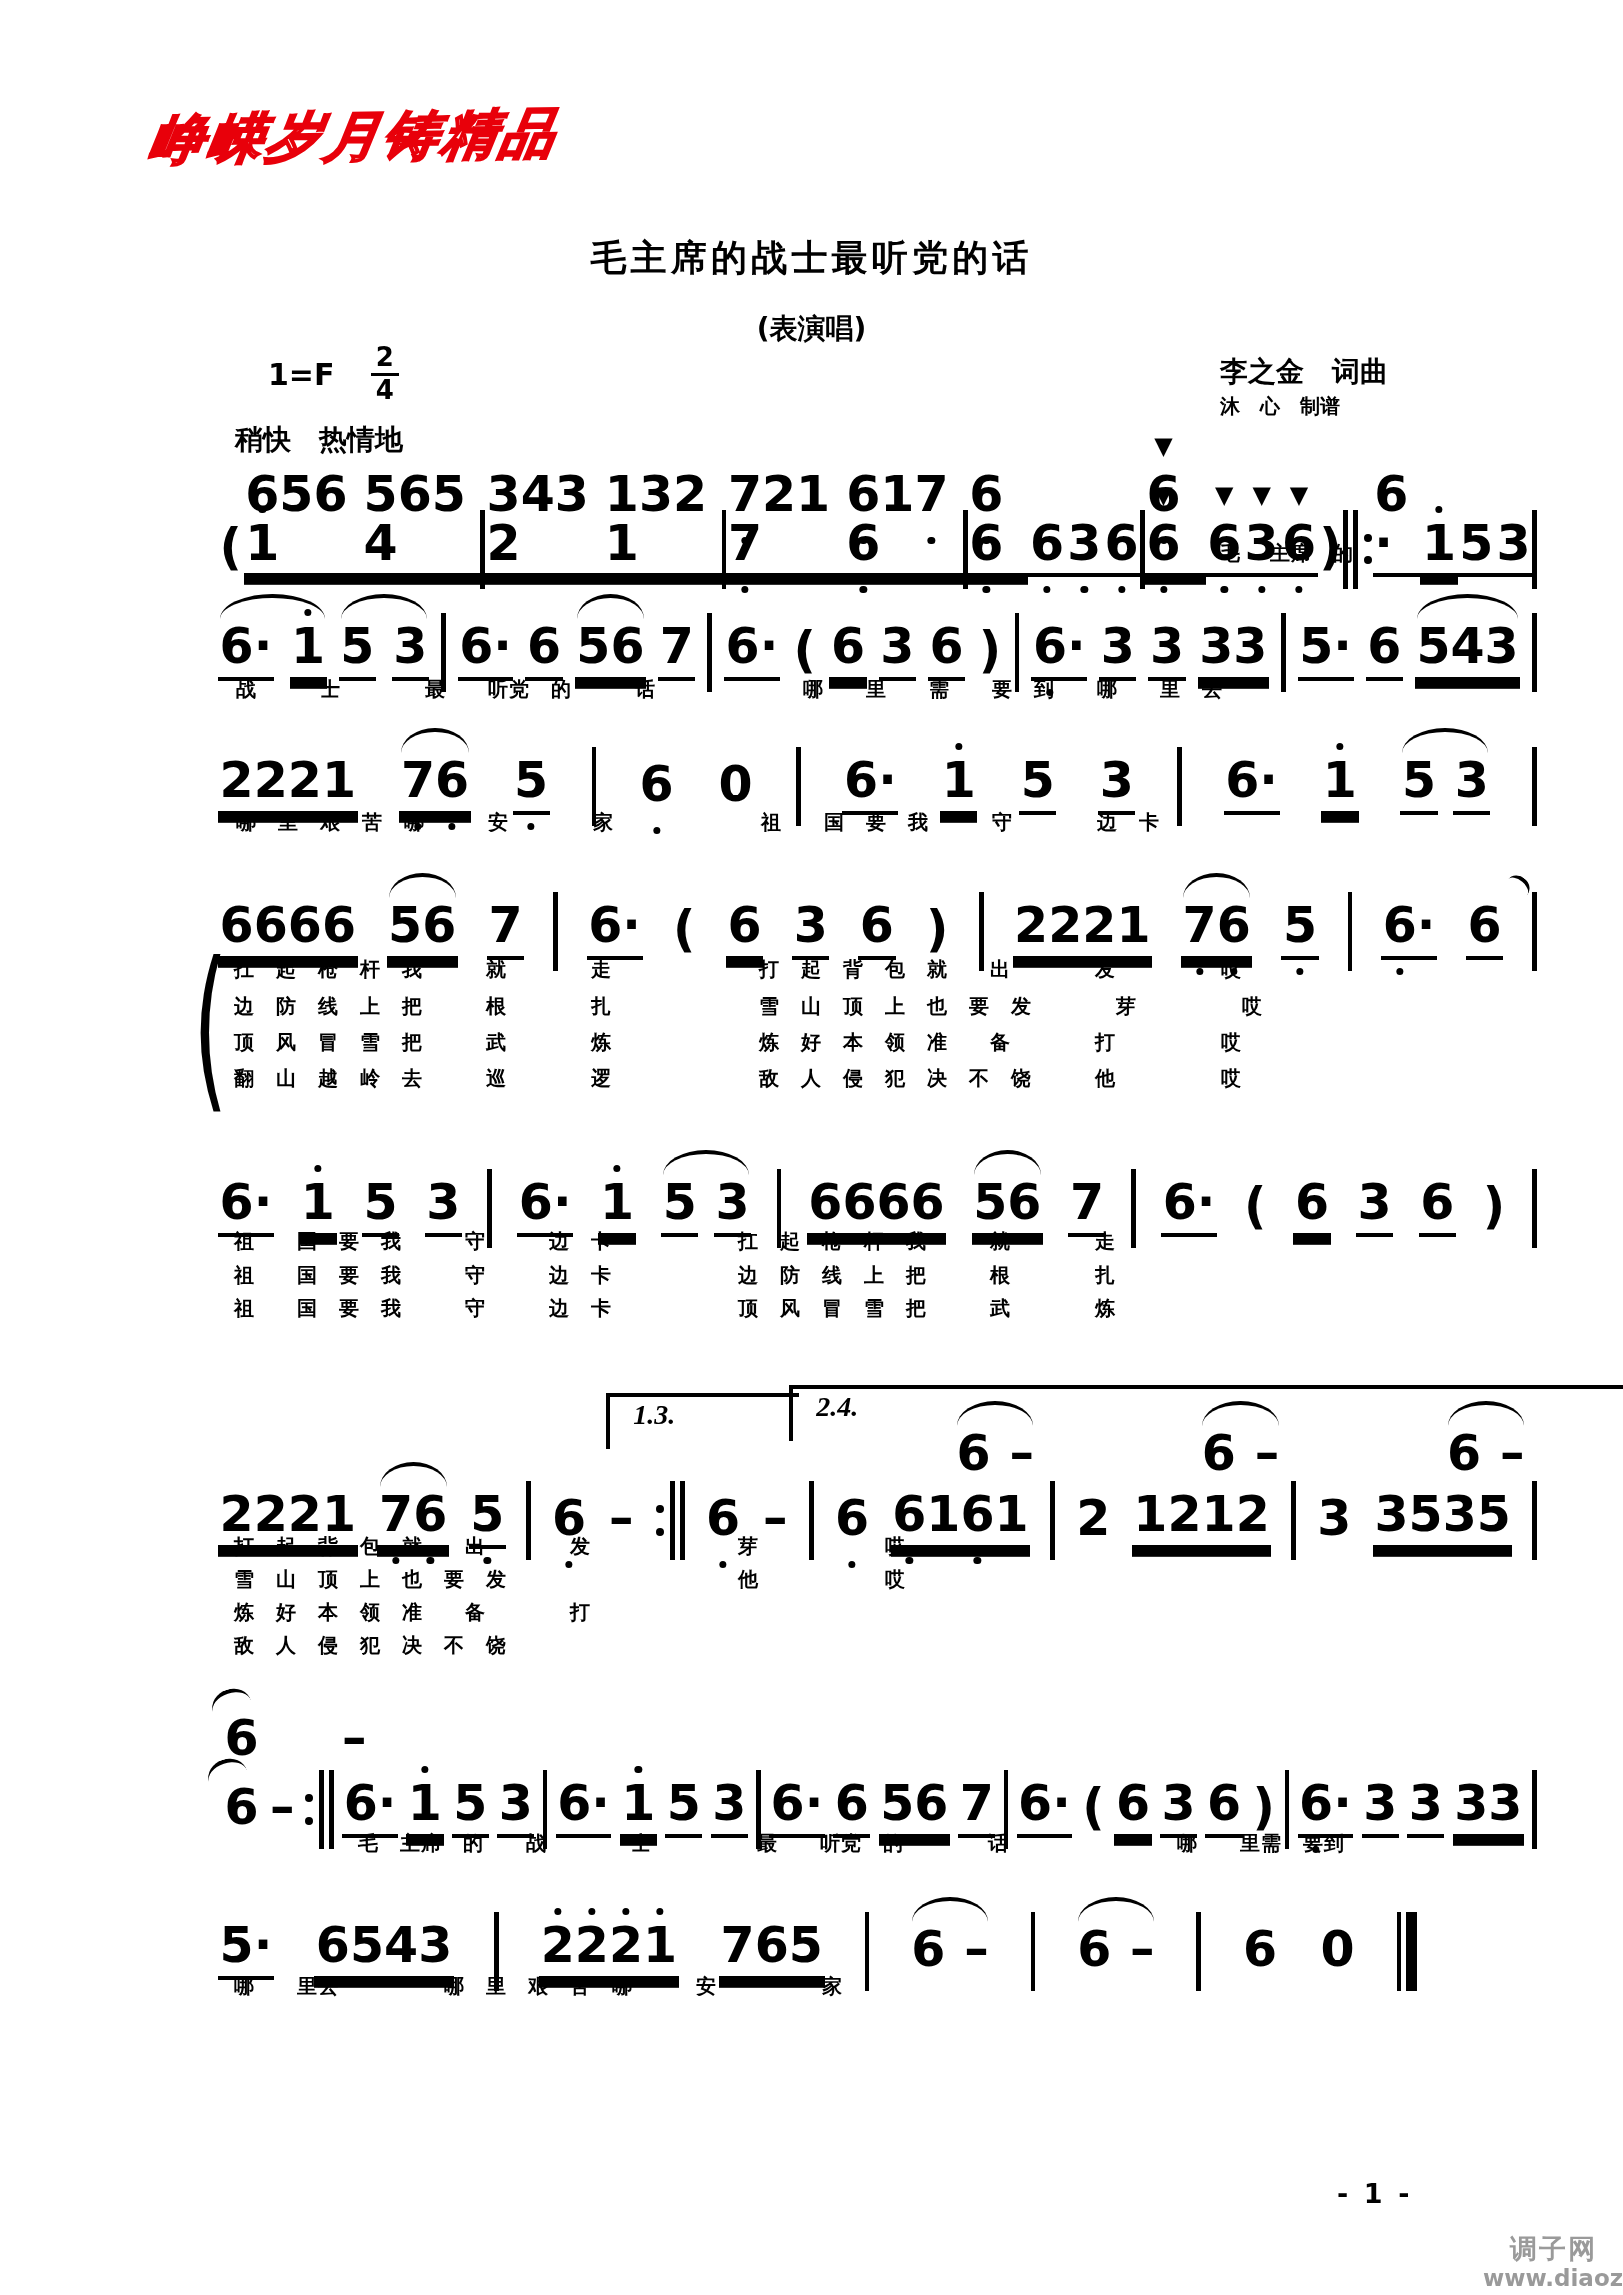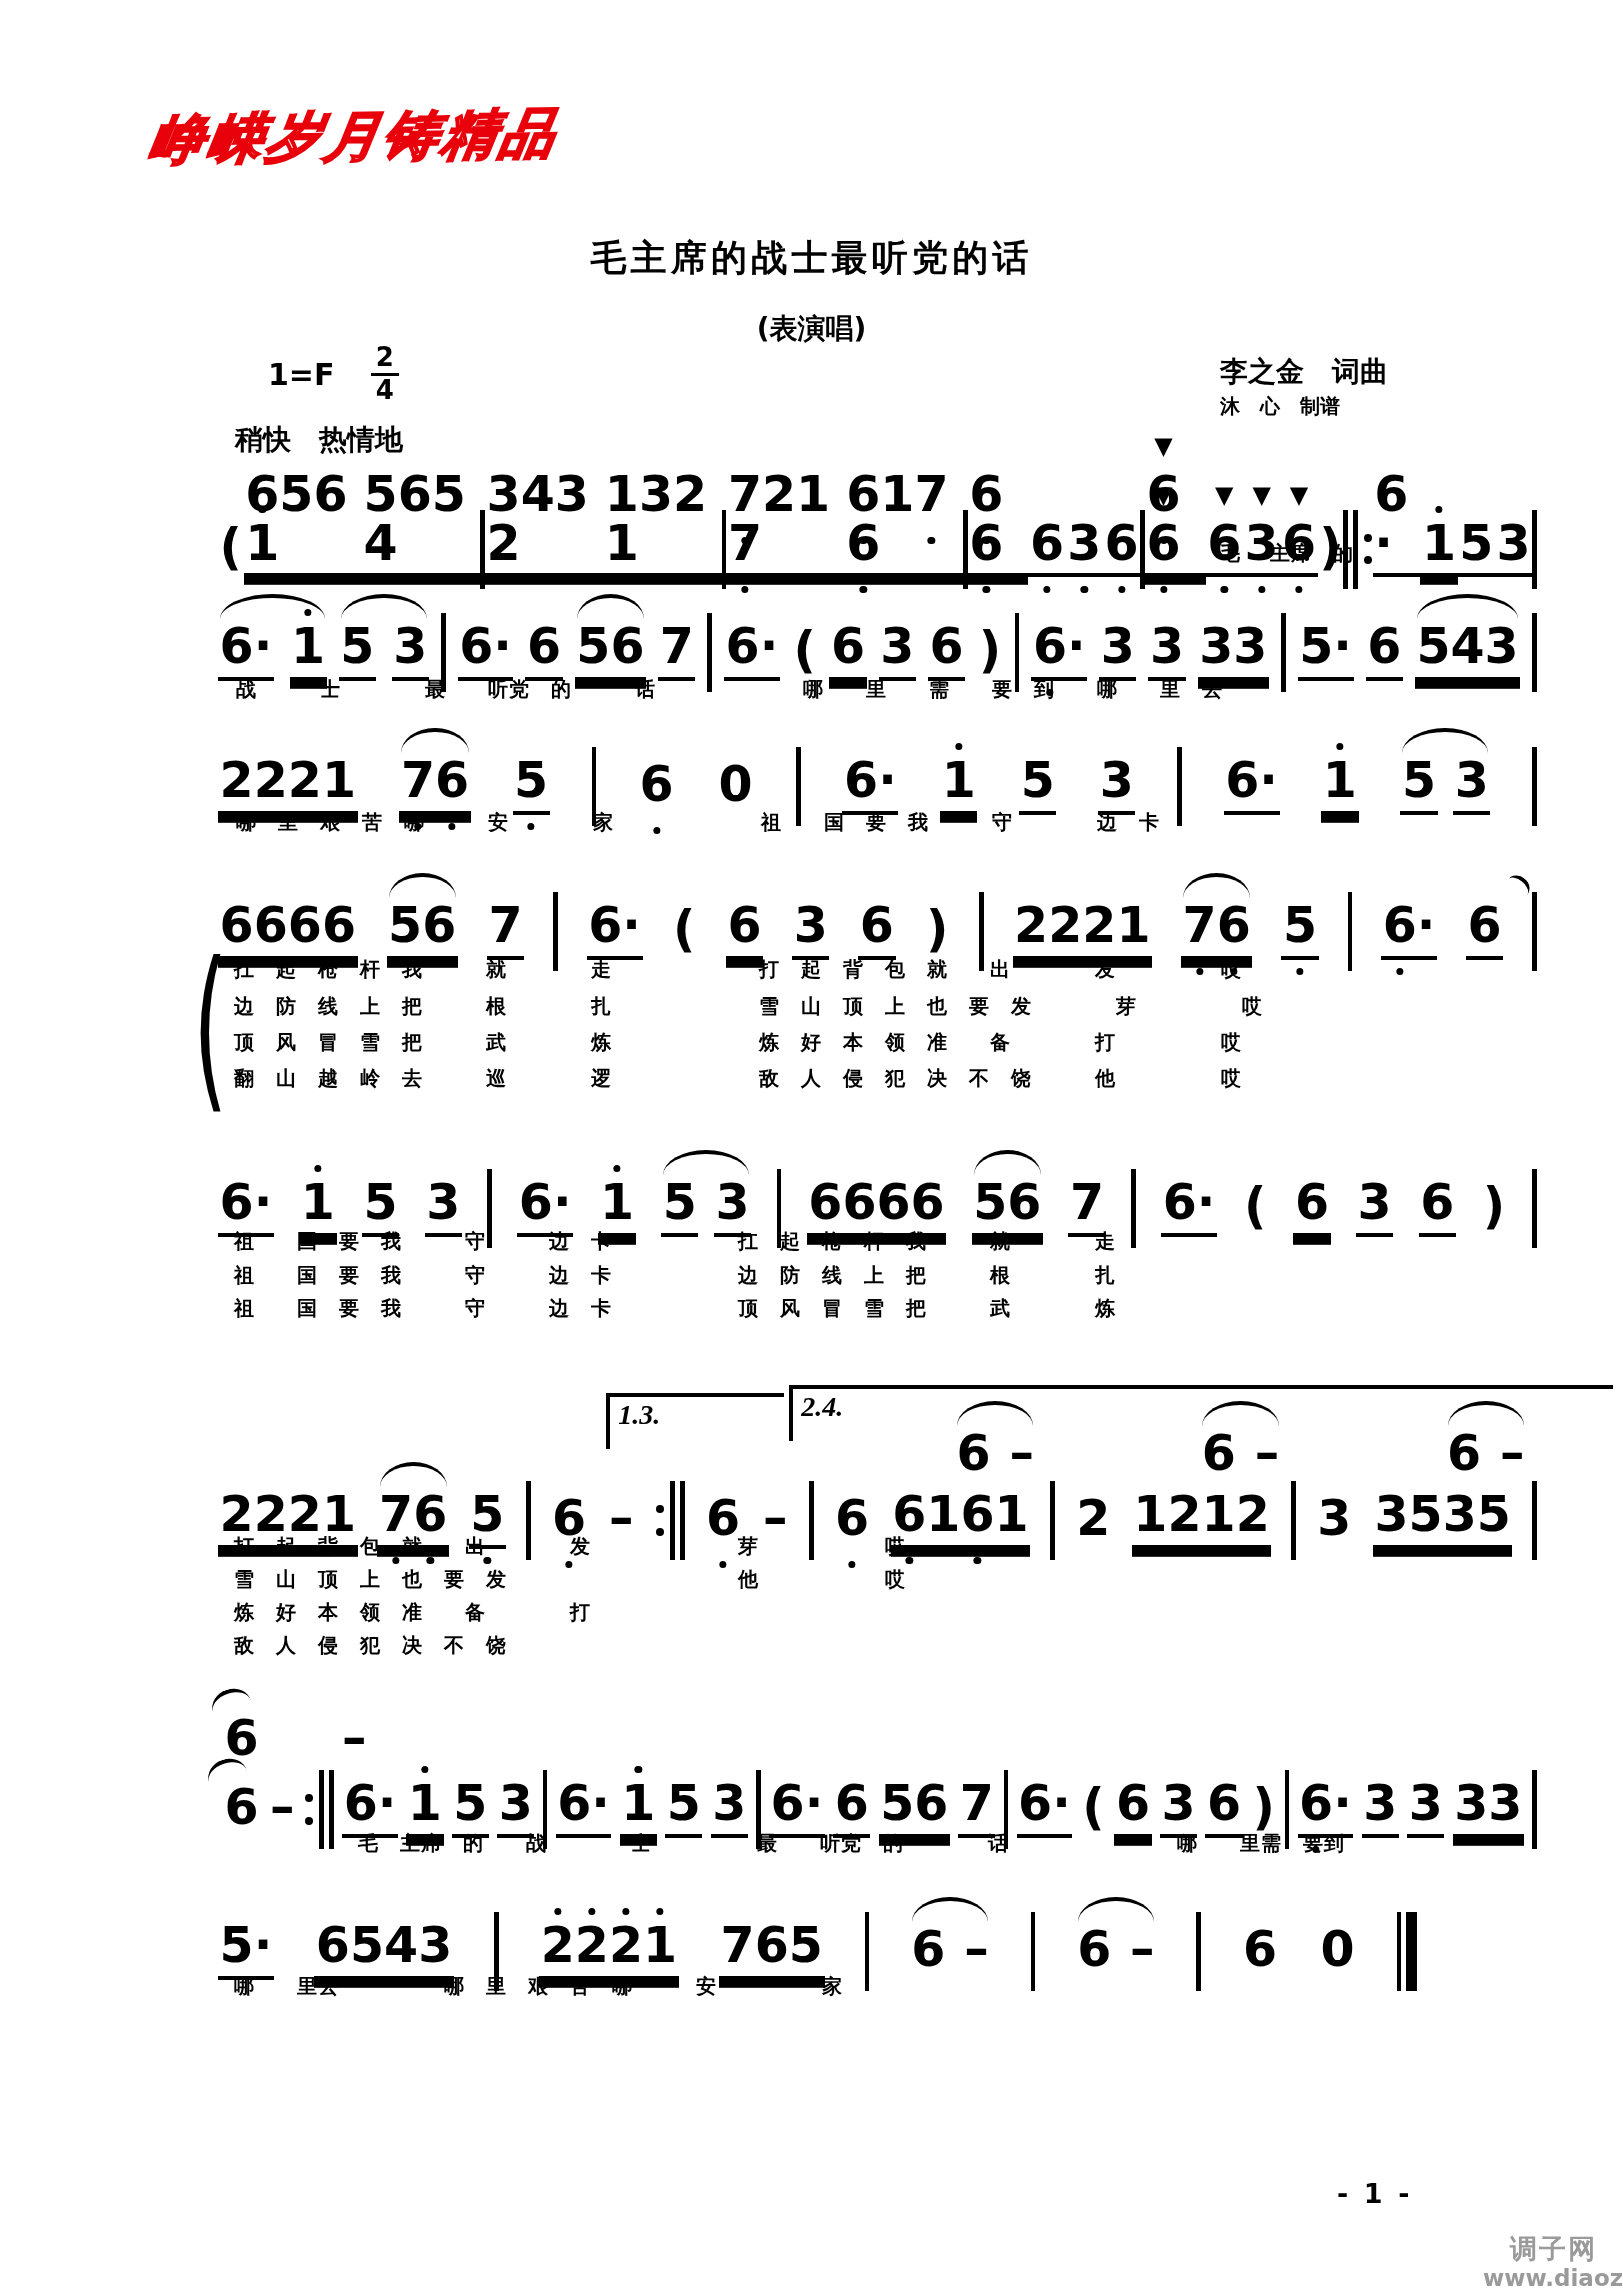--- a/index.html
+++ b/index.html
@@ -43,21 +43,21 @@
         border-radius:100% 100% 0 0;transform:rotate(40deg);}
   .barwrap{display:inline-flex;align-items:center;gap:5.2px;margin-bottom:-11.4px;}
   .bline{display:inline-block;height:79px;background:#000;}
   .rptdots{display:inline-flex;flex-direction:column;gap:14.5px;margin:0 1px;}
   .rptdots i{width:7.8px;height:7.8px;border-radius:50%;background:#000;}
 
   
   .lyr{position:absolute;font-size:20px;font-weight:600;white-space:pre;letter-spacing:1px;}
 
   
-  .volta{position:absolute;border-top:4.2px solid #000;border-left:4.2px solid #000;height:52px;}
+  .volta{position:absolute;border-top:4.2px solid #000;border-left:4.2px solid #000;height:52px;padding-left:15px;}
   .volta span{display:inline-block;margin:2.1px 0 0 8.3px;font-size:28px;font-weight:700;font-style:italic;
               font-family:"Liberation Serif","DejaVu Serif",serif;}
 
   .vbrace{position:absolute;font-size:177px;font-weight:400;transform:scaleX(.5);transform-origin:left top;line-height:1;}
   .tiein{position:absolute;width:40px;height:31px;border-top:4.7px solid #000;
          border-radius:100% 100% 0 0;transform:rotate(-18deg);}
 
   .pagenum{position:absolute;left:1337px;top:2178px;font-size:27px;font-weight:600;letter-spacing:3.1px;}
   .sitename{position:absolute;left:1510px;top:2231px;font-size:27px;font-weight:700;color:#9a9a9a;letter-spacing:2.1px;}
   .siteurl{position:absolute;left:1483px;top:2265px;font-size:23px;font-weight:600;color:#9a9a9a;}

